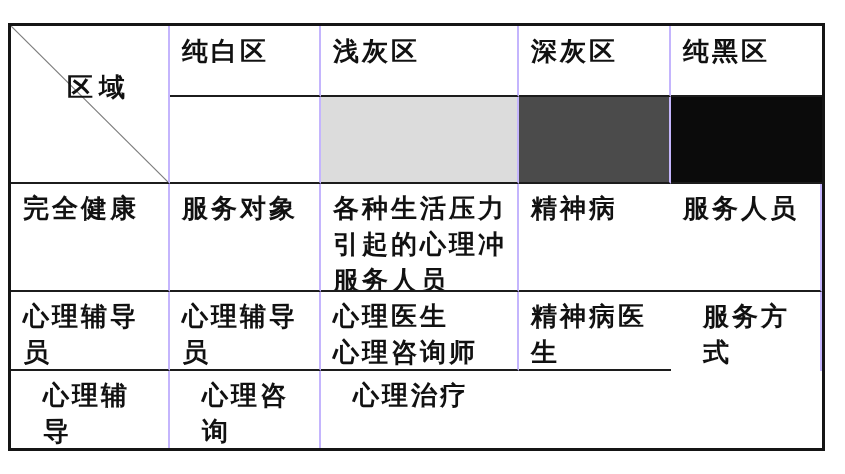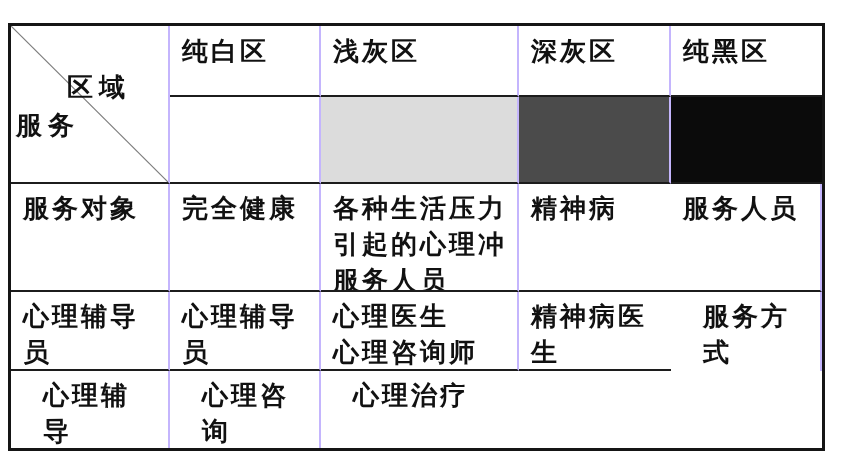--- a/index.html
+++ b/index.html
@@ -42,35 +42,34 @@
 </head>
 <body>
 
 <div class="tbl">
 
   <div class="cell corner">
     <svg viewBox="0 0 100 100" preserveAspectRatio="none">
       <line x1="0" y1="0" x2="100" y2="100" stroke="#7d7d7d" stroke-width="1.2" vector-effect="non-scaling-stroke"></line>
     </svg>
     <span class="lab lab-top">区域</span>
-    <span class="lab lab-bottom">服务</span>
   </div>
 
   <div class="cell hdr">纯白区</div>
   <div class="cell hdr">浅灰区</div>
   <div class="cell hdr">深灰区</div>
   <div class="cell hdr lastcol">纯黑区</div>
 
   <div class="cell swatch" style="background: rgb(255, 255, 255);"></div>
   <div class="cell swatch" style="background: rgb(220, 220, 220);"></div>
   <div class="cell swatch" style="background: rgb(75, 75, 75);"></div>
   <div class="cell swatch lastcol" style="background: rgb(11, 11, 11);"></div>
 
+  <div class="cell">完全健康</div>
   <div class="cell">服务对象</div>
-  <div class="cell">完全健康</div>
   <div class="cell">各种生活压力
 引起的心理冲
 服务人员</div>
   <div class="cell lastcol">精神病</div>
 
   <div class="cell">服务人员</div>
   <div class="cell">心理辅导员</div>
   <div class="cell">心理辅导员</div>
   <div class="cell">心理医生
 心理咨询师</div>

